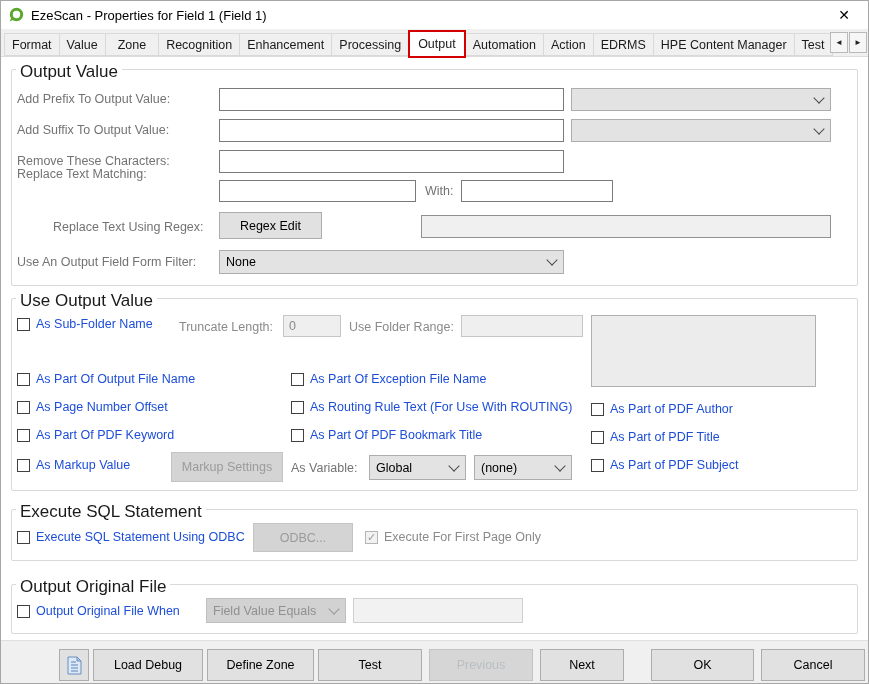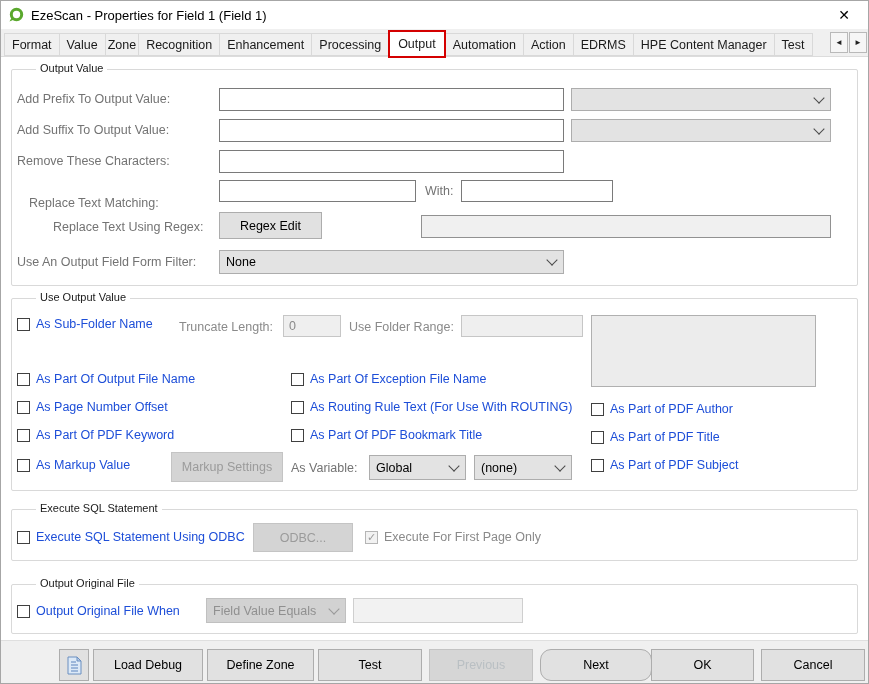--- a/index.html
+++ b/index.html
@@ -20,21 +20,21 @@
   .tabstrip { position:absolute; left:0; top:28px; width:100%; height:27px; background:#f0f0f0;
     display:flex; align-items:flex-end; padding-left:3px; }
   .tab { height:23px; padding:0 7px; display:flex; align-items:center; justify-content:center;
     background:#f0f0f0; border:1px solid #d9d9d9; margin-right:-1px; font-size:12.5px; white-space:nowrap; z-index:1; }
   .tab.active { background:#fff; border:2px solid #d40000; height:28px; margin-bottom:-2px; z-index:3; padding:0 8px; }
   .tab-arrow { position:absolute; top:31px; width:18px; height:21px; background:#f6f6f6; border:1px solid #b9b9b9;
     display:flex; align-items:center; justify-content:center; font-size:8px; color:#222; z-index:4; }
   
   .pane { position:absolute; left:0; top:55px; width:100%; height:586px; background:#fff; border-top:1px solid #dcdcdc; }
   .group { position:absolute; border:1px solid #d9d9d9; border-radius:2px; background:#fff; }
-  .group-title { position:absolute; top:-8px; left:24px; background:#fff; padding:0 4px; font-size:11px; color:#1a1a1a; white-space:nowrap; }
+  .group-title { position:absolute; top:-8px; left:4px; background:#fff; padding:0 4px; font-size:17px; color:#1a1a1a; white-space:nowrap; }
   .lbl { position:absolute; font-size:12.5px; color:#737373; white-space:nowrap; }
   .lbl.grey { color:#8a8a8a; }
   .tin { position:absolute; border:1px solid #7a7a7a; background:#fff; font:12.5px "Liberation Sans", sans-serif;
     padding:0 5px; color:#1a1a1a; }
   .tin.dis1 { background:#efefef; border-color:#c6c6c6; color:#8a8a8a; }
   .tin.dis2 { background:#f0f0f0; border-color:#919191; }
   .tin.dis3 { background:#f2f2f2; border-color:#cfcfcf; }
   .bigbox { position:absolute; background:#ececec; border:1px solid #b0b0b0; }
   .dd { position:absolute; background:#e3e3e3; border:1px solid #adadad; display:flex; align-items:center;
     padding:0 22px 0 6px; font-size:12.5px; color:#000; white-space:nowrap; }
@@ -65,21 +65,21 @@
       <circle cx="8.5" cy="7.5" r="5.2" fill="none" stroke="#5aa82d" stroke-width="3"></circle>
       <path d="M1.5 14.5 L6.2 12.4 L3.8 10.2 Z" fill="#5aa82d"></path>
     </svg>
     <div class="title-text">EzeScan - Properties for Field 1 (Field 1)</div>
     <div class="close-btn">✕</div>
   </div>
 
   <div class="tabstrip">
     <div class="tab">Format</div>
     <div class="tab">Value</div>
-    <div class="tab" style="padding:0 2px;">Zone</div>
+    <div class="tab" style="padding:0 12px;">Zone</div>
     <div class="tab">Recognition</div>
     <div class="tab">Enhancement</div>
     <div class="tab">Processing</div>
     <div class="tab active">Output</div>
     <div class="tab">Automation</div>
     <div class="tab">Action</div>
     <div class="tab">EDRMS</div>
     <div class="tab">HPE Content Manager</div>
     <div class="tab">Test</div>
   </div>
@@ -101,21 +101,21 @@
     <div class="lbl" style="left:16px; top:66px;">Add Suffix To Output Value:</div>
     <input class="tin" style="left: 218px; top: 62px; width: 345px; height: 23px;">
     <div class="dd" style="left:570px; top:62px; width:260px; height:23px;">
       <span></span>
       <span class="chev"></span>
     </div>
 
     <div class="lbl" style="left:16px; top:97px;">Remove These Characters:</div>
     <input class="tin" style="left: 218px; top: 93px; width: 345px; height: 23px;">
 
-    <div class="lbl" style="left:16px; top:139px;margin-left:12px;">Replace Text Matching:</div>
+    <div class="lbl" style="left:16px; top:110px;">Replace Text Matching:</div>
     <input class="tin" style="left: 218px; top: 123px; width: 197px; height: 22px;">
     <div class="lbl" style="left:424px; top:127px;">With:</div>
     <input class="tin" style="left: 460px; top: 123px; width: 152px; height: 22px;">
 
     <div class="lbl" style="left:16px; top:163px;margin-left:36px;">Replace Text Using Regex:</div>
     <div class="btn" style="left:218px; top:155px; width:103px; height:27px;">Regex Edit</div>
     <input class="tin dis2" style="left: 420px; top: 158px; width: 410px; height: 23px;" readonly="">
 
     <div class="lbl" style="left:16px; top:198px;">Use An Output Field Form Filter:</div>
     <div class="dd" style="left:218px; top:193px; width:345px; height:24px;">
@@ -222,17 +222,17 @@
     <svg width="15" height="19" viewBox="0 0 15 19">
       <path d="M1 1 h9 l4 4 v13 h-13 z" fill="#dce9f7" stroke="#6a8fc0"></path>
       <path d="M10 1 l4 4 h-4 z" fill="#b7cce8" stroke="#6a8fc0"></path>
       <path d="M4 6 h5 M4 9 h7 M4 12 h7 M4 15 h7" stroke="#5c84bd" stroke-width="1"></path>
     </svg>
   </div>
   <div class="btn" style="left:92px; top:648px; width:110px; height:32px;">Load Debug</div>
   <div class="btn" style="left:206px; top:648px; width:107px; height:32px;">Define Zone</div>
   <div class="btn" style="left:317px; top:648px; width:104px; height:32px;">Test</div>
   <div class="btn disprev" style="left:428px; top:648px; width:104px; height:32px;">Previous</div>
-  <div class="btn" style="left:539px; top:648px; width:112px; height:32px;border-radius:11px;">Next</div>
+  <div class="btn" style="left:539px; top:648px; width:84px; height:32px;">Next</div>
   <div class="btn" style="left:650px; top:648px; width:103px; height:32px;">OK</div>
   <div class="btn" style="left:760px; top:648px; width:104px; height:32px;">Cancel</div>
 
 </div>
 
 </body></html>

